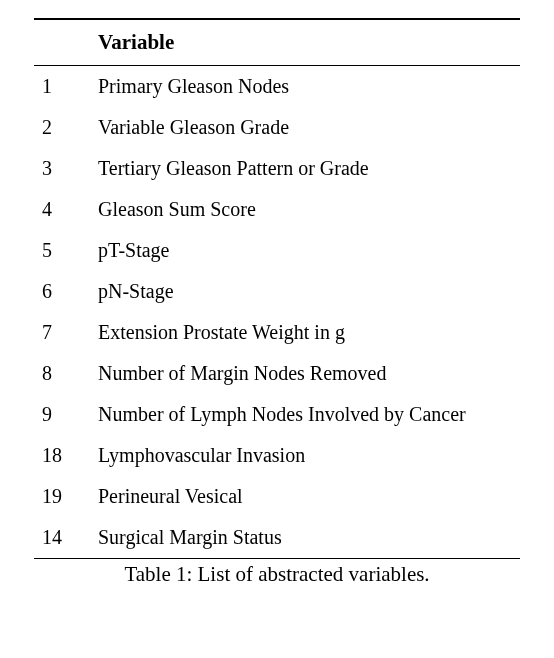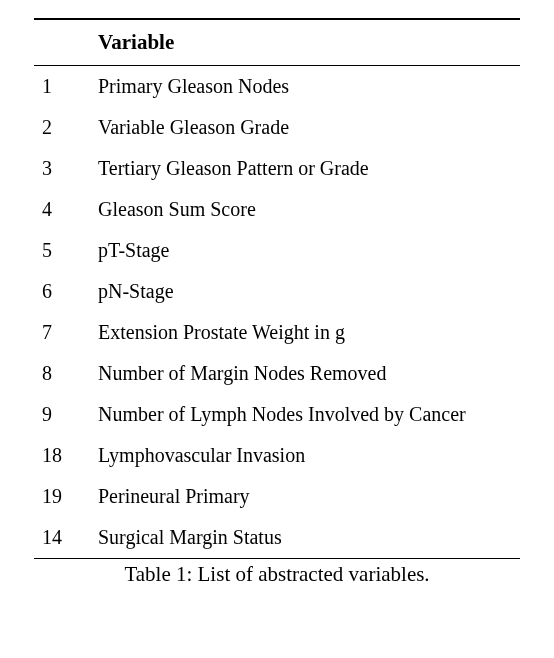--- a/index.html
+++ b/index.html
@@ -94,21 +94,21 @@
       <tr>
         <td class="num-col">9</td>
         <td>Number of Lymph Nodes Involved by Cancer</td>
       </tr>
       <tr>
         <td class="num-col">18</td>
         <td>Lymphovascular Invasion</td>
       </tr>
       <tr>
         <td class="num-col">19</td>
-        <td>Perineural Primary</td>
+        <td>Perineural Vesical</td>
       </tr>
       <tr>
         <td class="num-col">14</td>
         <td>Surgical Margin Status</td>
       </tr>
     </tbody>
   </table>
   <div class="caption">Table 1: List of abstracted variables.</div>
 </div>
 

